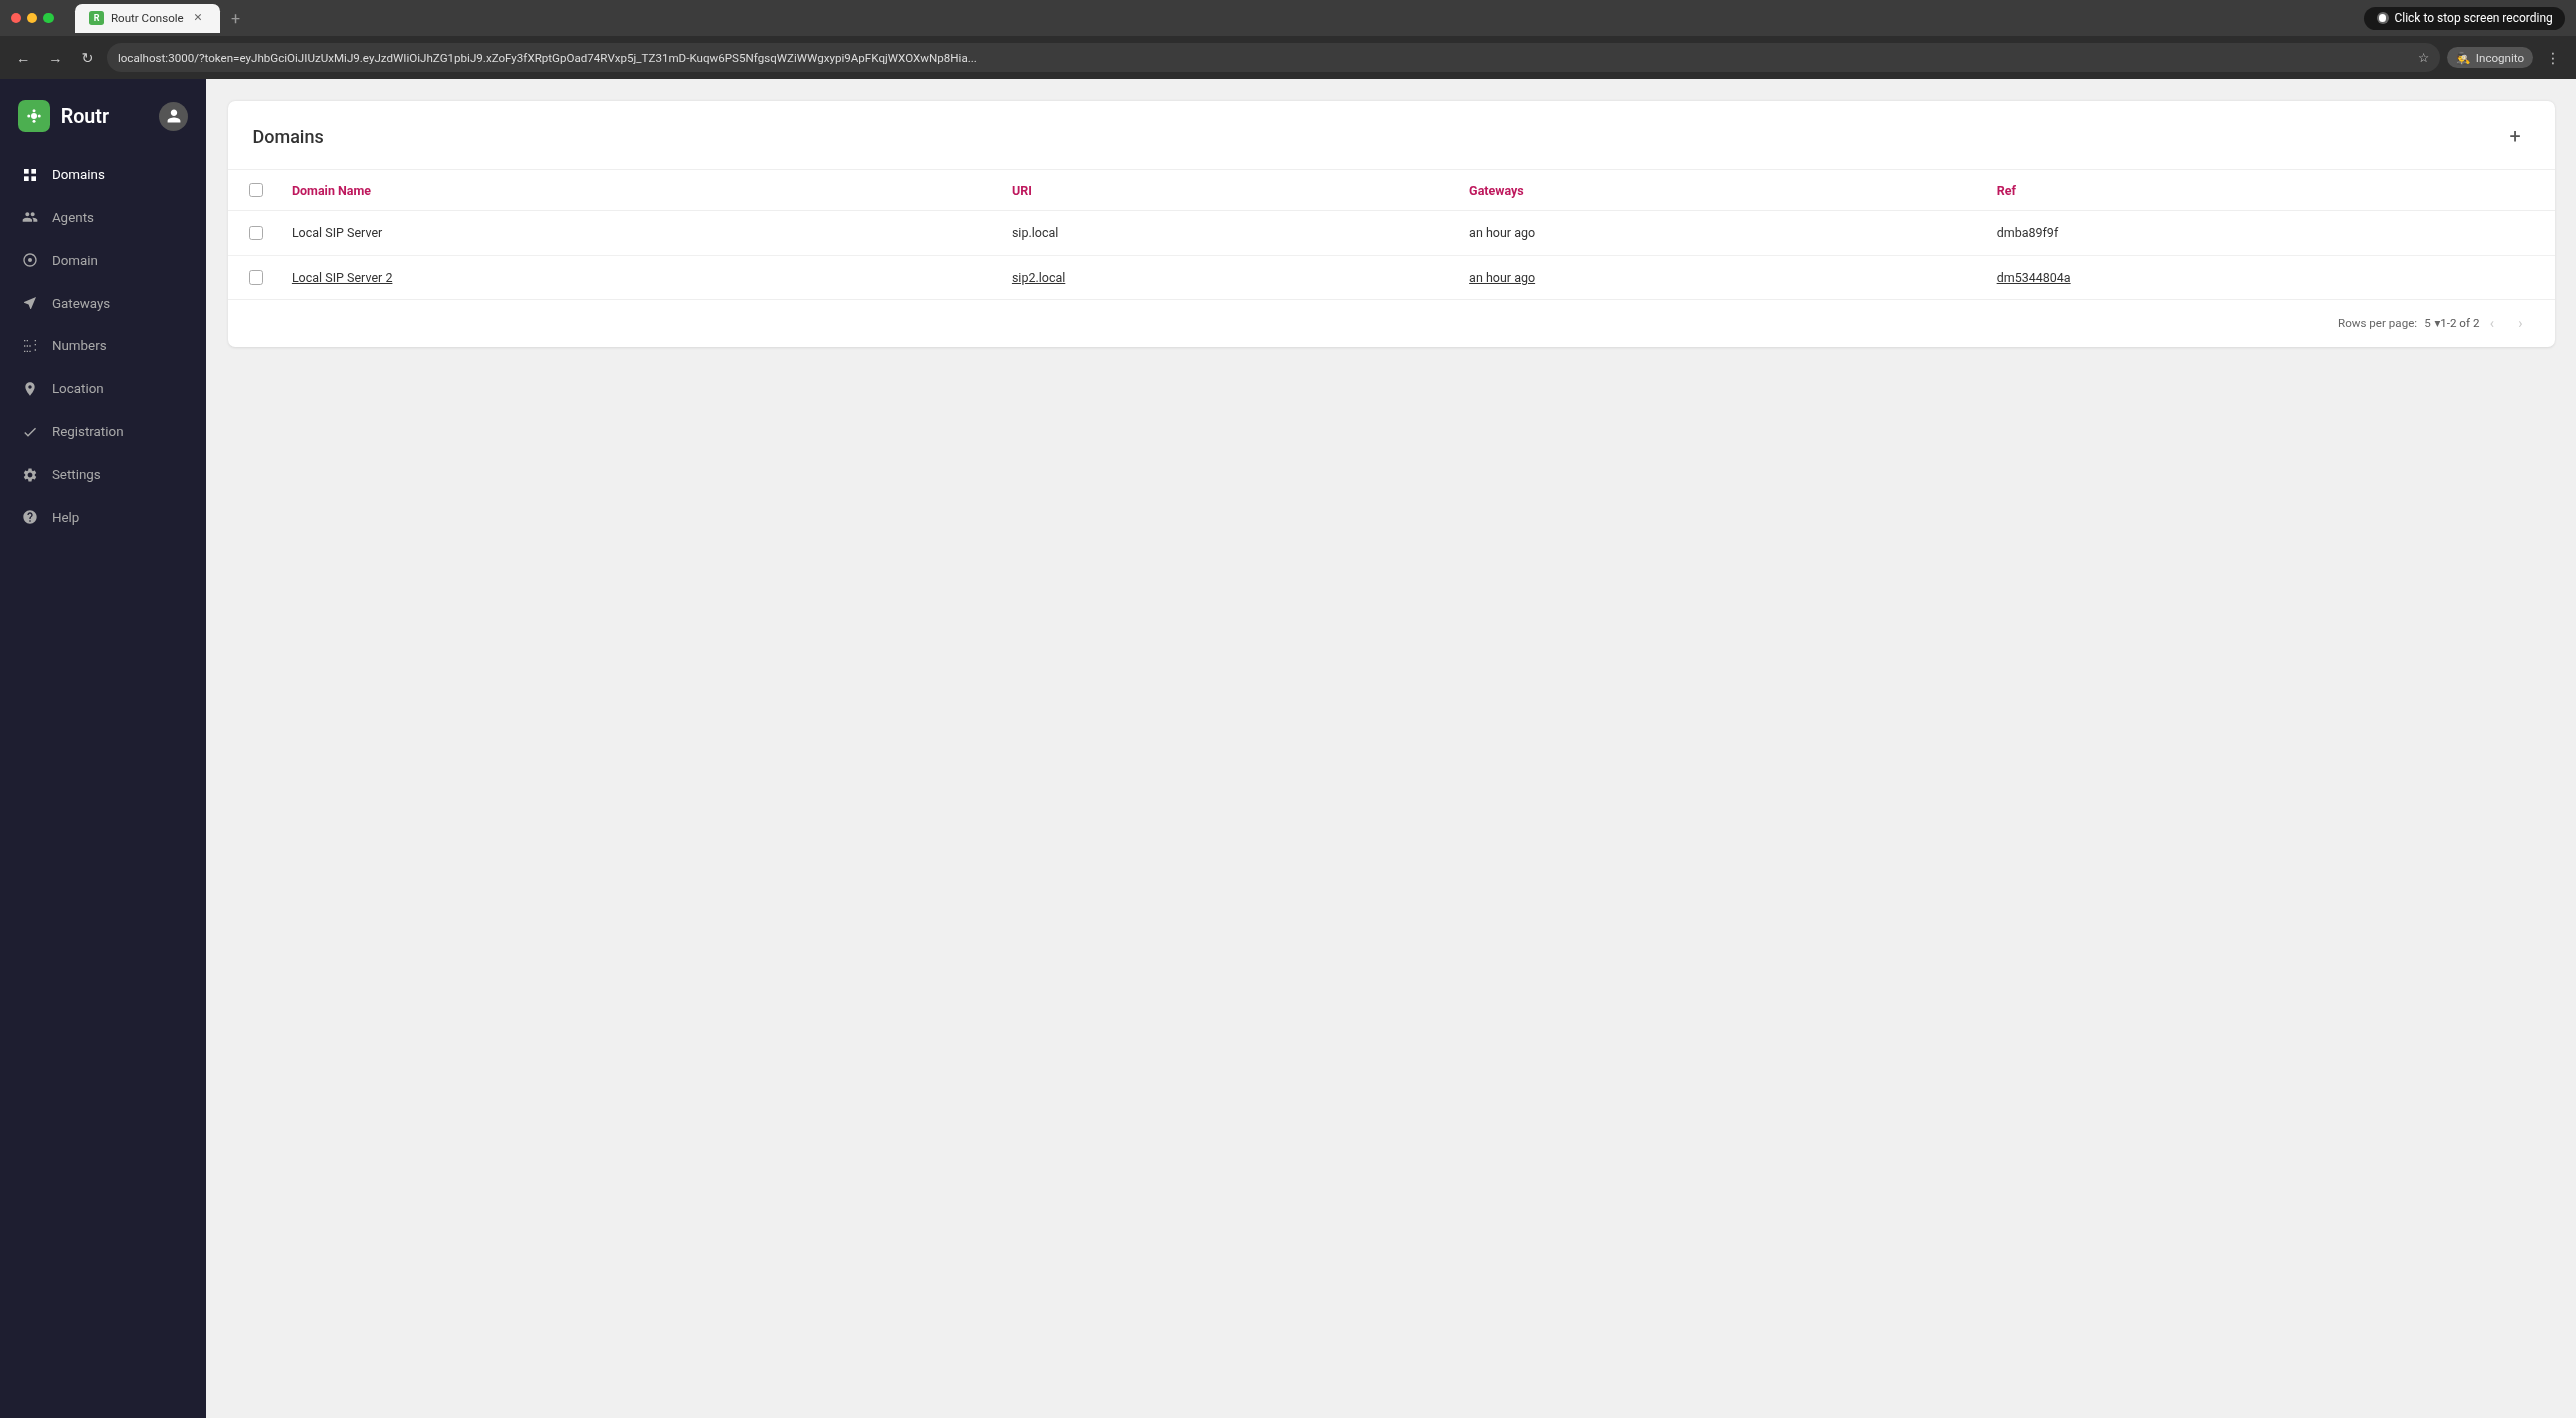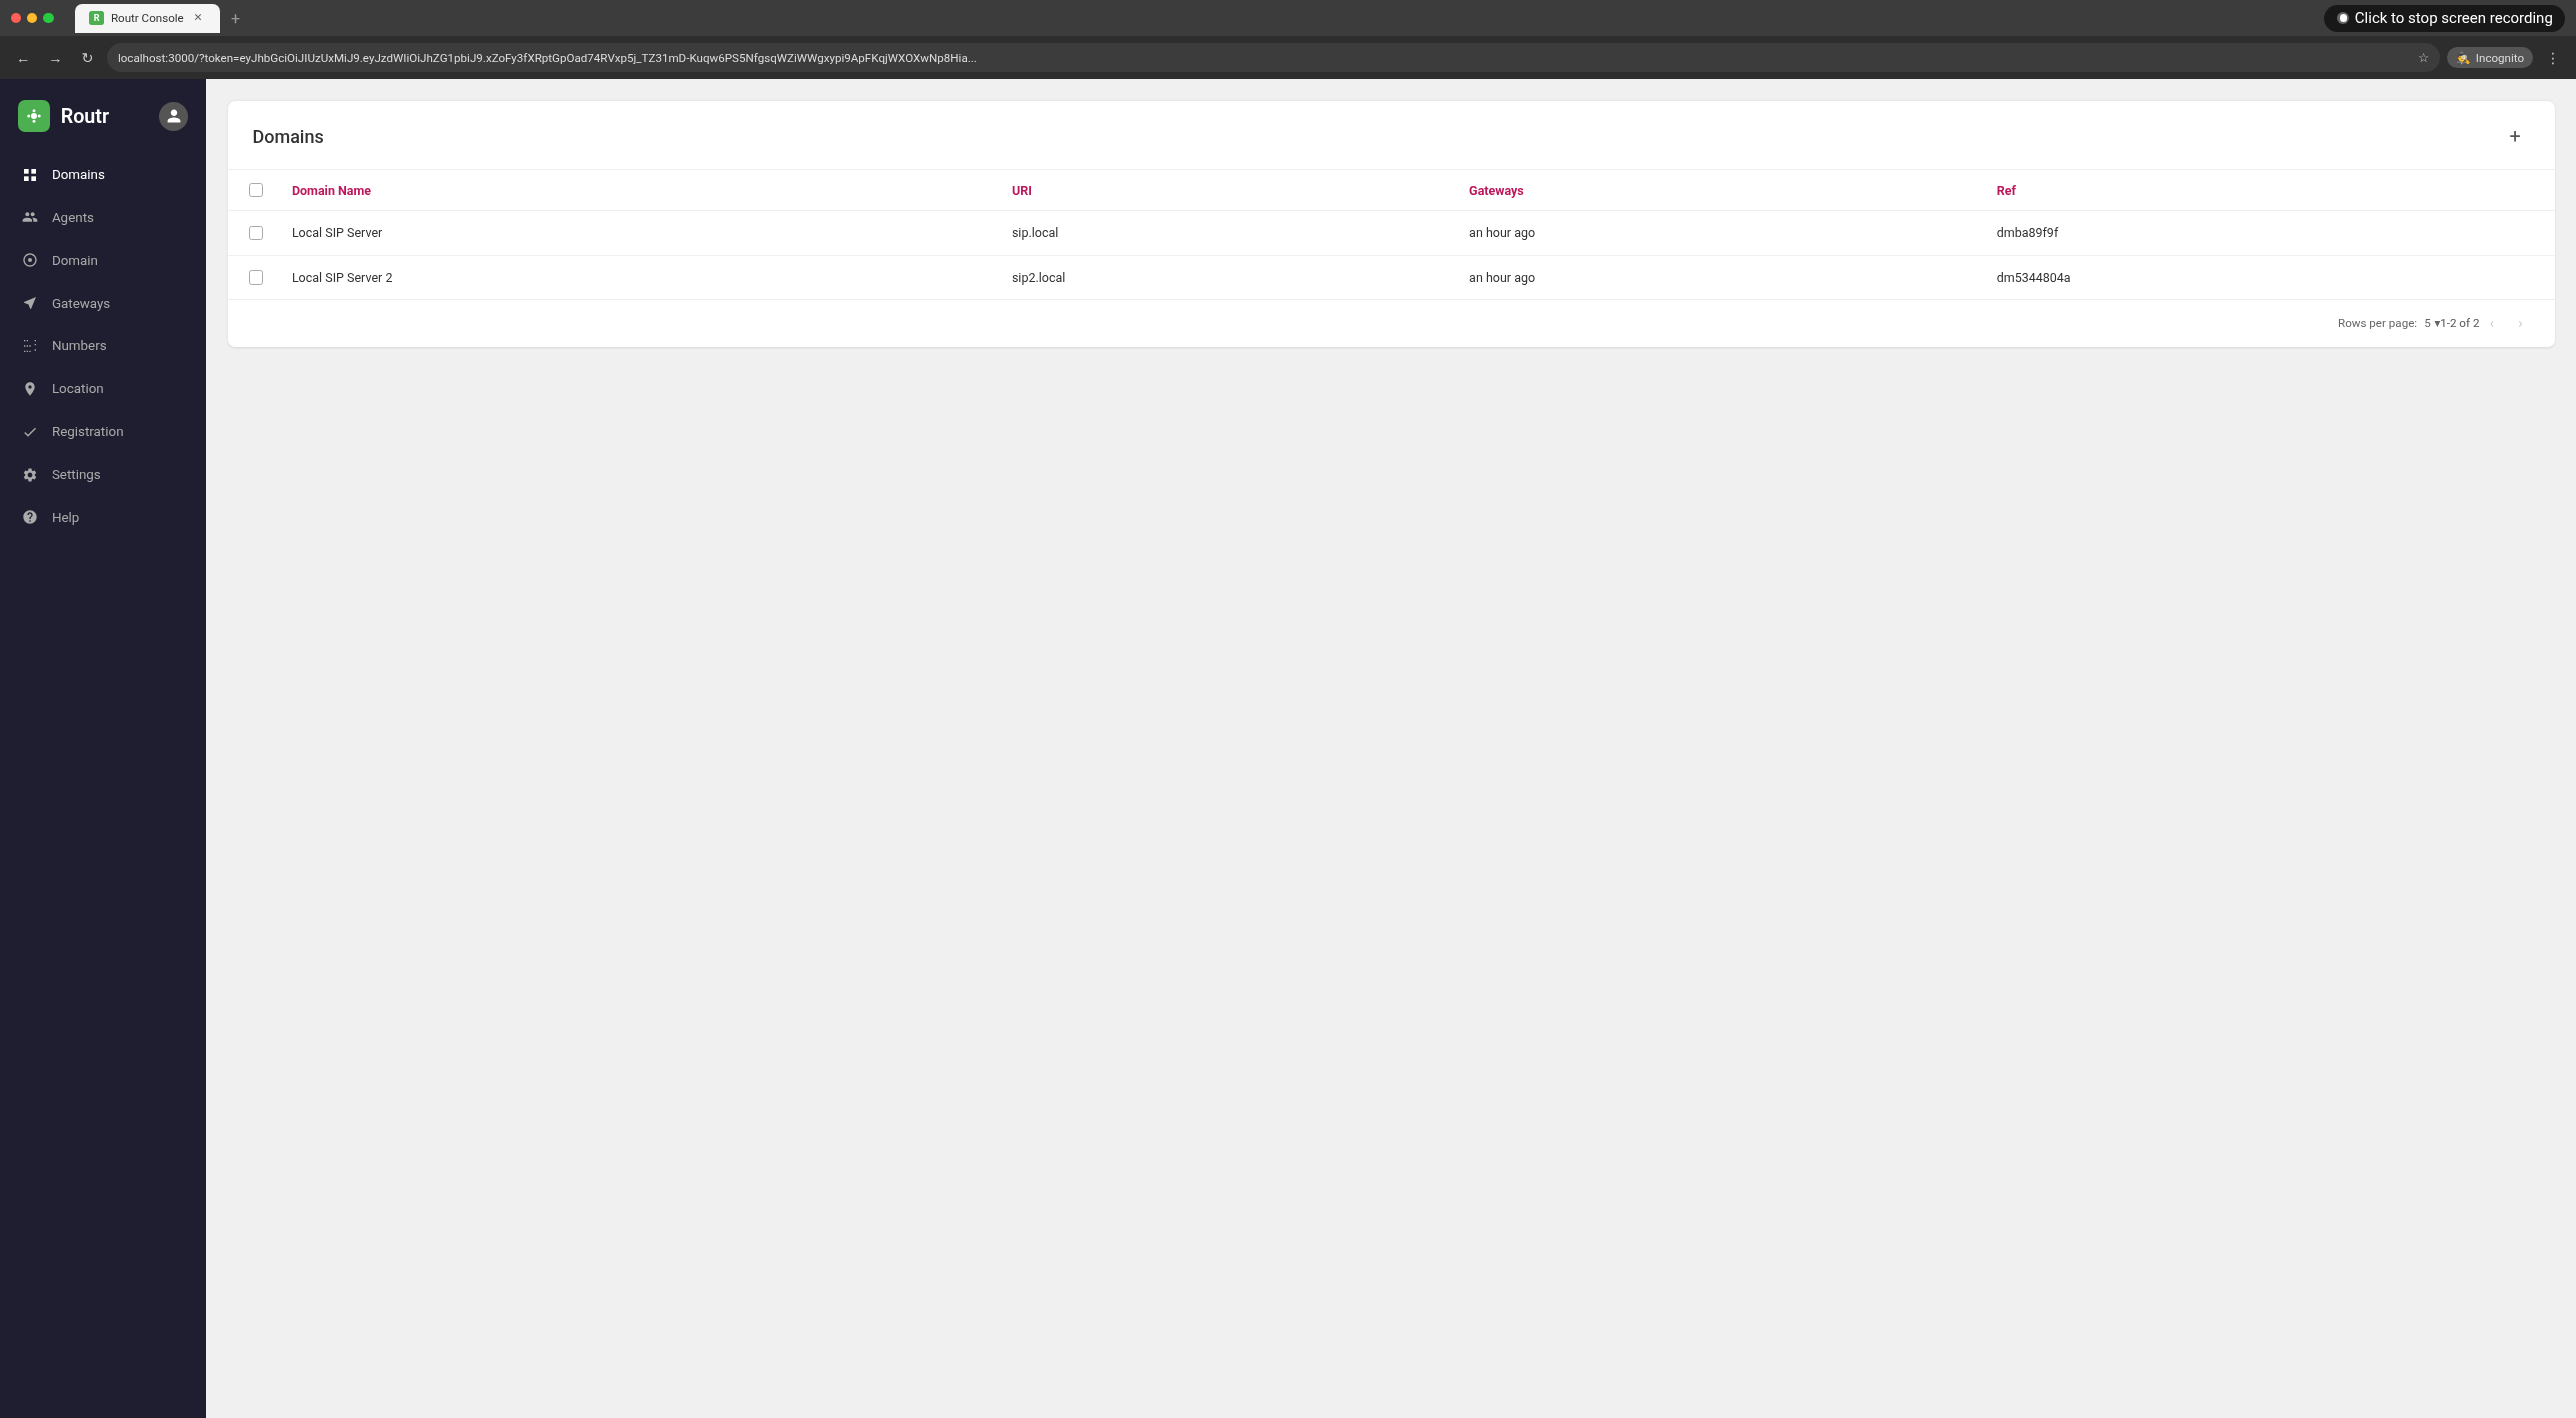--- a/index.html
+++ b/index.html
@@ -163,21 +163,21 @@
       gap: 5.4px;
       color: #ddd;
       font-size: 11.6px;
     }
 
     .recording-badge {
       background: rgba(0,0,0,0.6);
       border-radius: 18px;
       padding: 4.5px 12.5px;
       color: white;
-      font-size: 15px;
+      font-size: 12px;
       display: flex;
       align-items: center;
       gap: 5.4px;
     }
 
     .recording-dot {
       width: 12.5px;
       height: 12.5px;
       background: #666;
       border-radius: 50%;
@@ -345,20 +345,21 @@
 
     .data-table td {
       padding: 14.3px 14.3px;
       color: #333;
       font-size: 12.5px;
       border-bottom: 0.9px solid #f0f0f0;
     }
 
     .data-table tbody tr:last-child td {
       border-bottom: none;
+      text-decoration: underline;
     }
 
     .checkbox-col {
       width: 43px;
       padding-left: 21.5px !important;
     }
 
     .checkbox {
       width: 14.3px;
       height: 14.3px;

